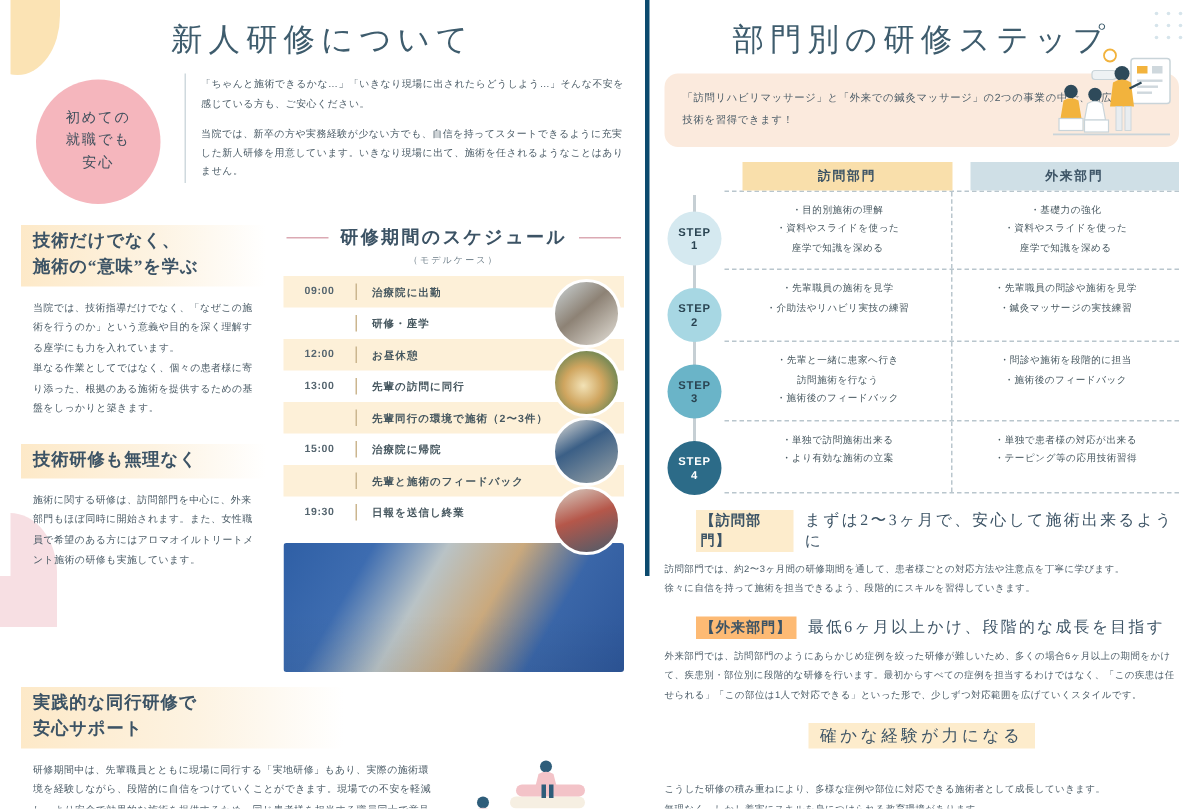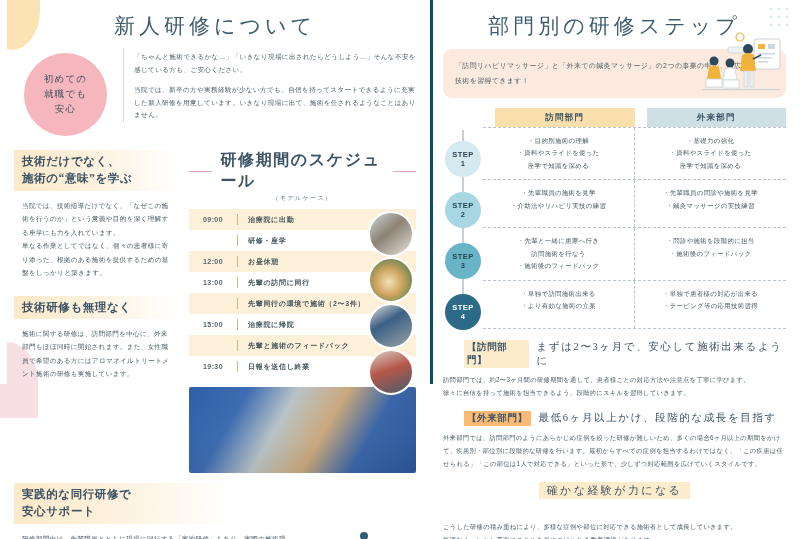--- a/index.html
+++ b/index.html
@@ -95,21 +95,21 @@
   }
   .blk + .blk { margin-top: 16px; }
 
   
   .sched-title-wrap {
     display: flex; align-items: center; justify-content: center;
     gap: 8px; margin-bottom: 2px;
   }
   .sched-rule { height: 1px; width: 28px; background: #dba9b3; }
   .sched-title {
-    font-size: 16px; font-weight: 700; color: #3c5365;
+    font-size: 12px; font-weight: 700; color: #3c5365;
     letter-spacing: 1.6px;
     font-family: "Liberation Serif", "DejaVu Serif", serif;
   }
   .sched-sub {
     text-align: center; font-size: 6px; color: #6b7c87;
     letter-spacing: 1.4px; margin-bottom: 6px;
   }
   .sched { position: relative; }
   .srow {
     display: flex; align-items: center;

